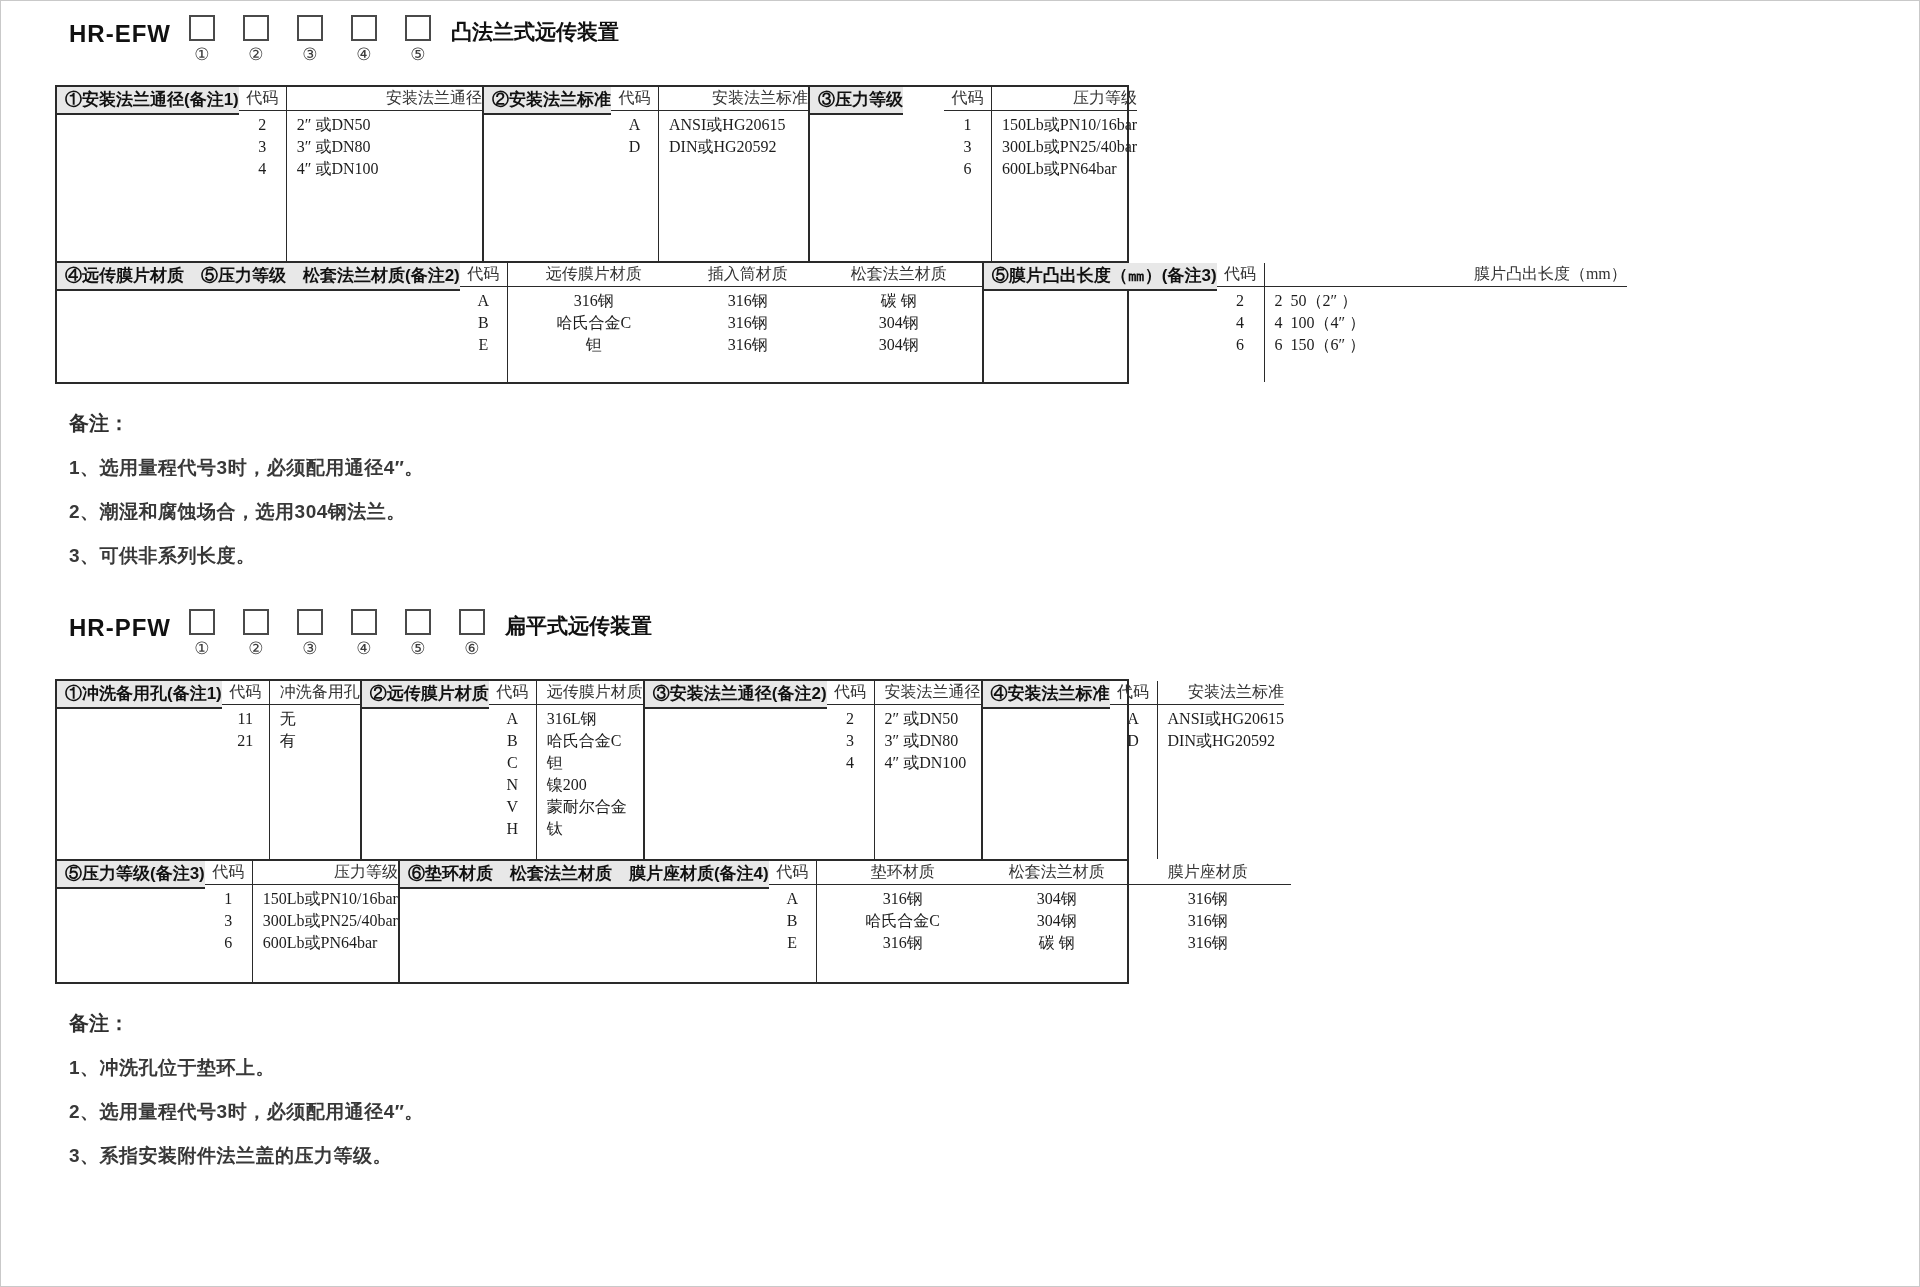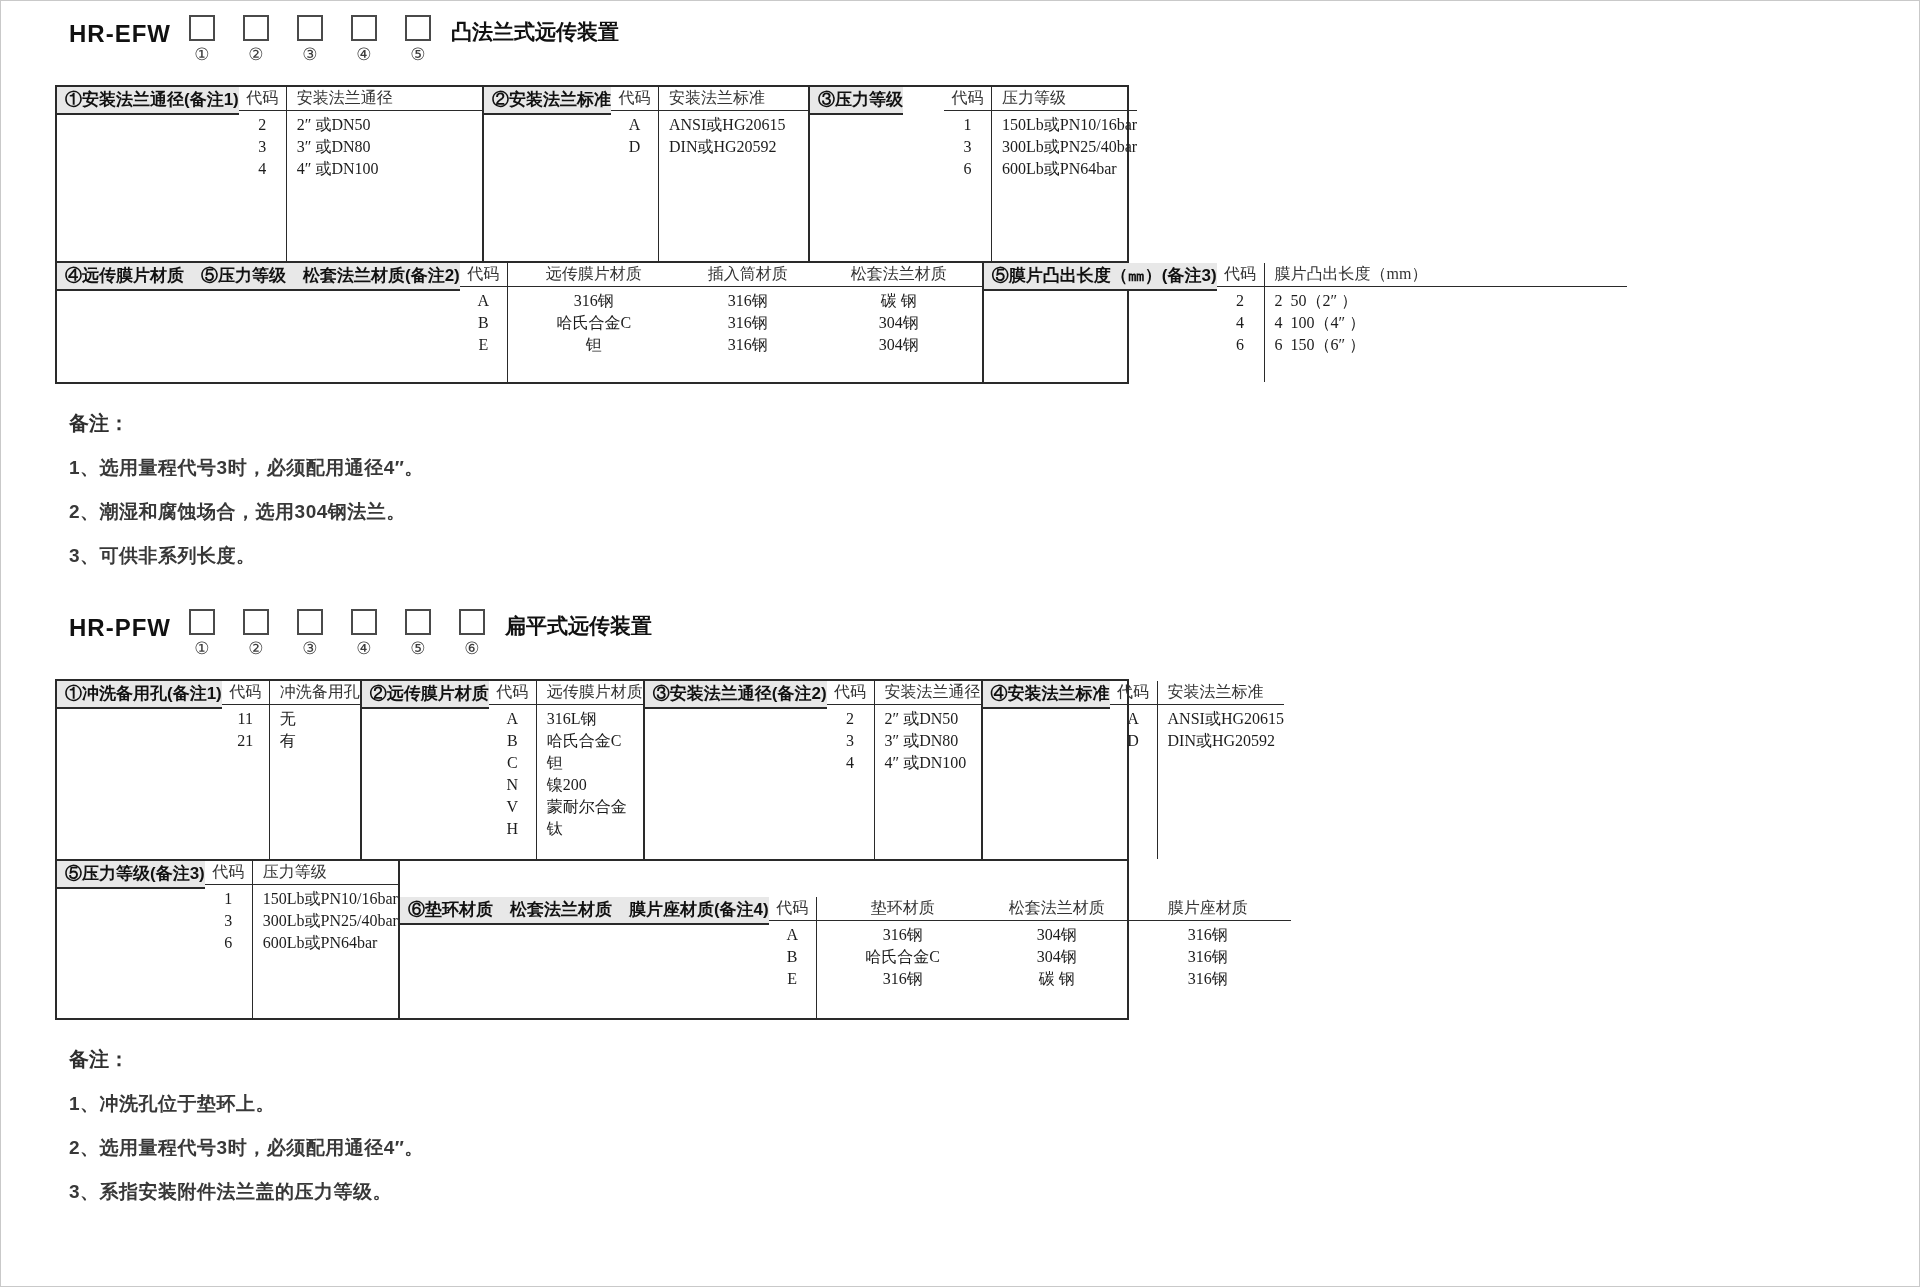--- a/index.html
+++ b/index.html
@@ -42,21 +42,21 @@
   }
   .body { display: flex; align-items: stretch; flex: 1 1 auto; }
   .codecol { flex: 0 0 48px; border-right: 1px solid #2a2a2a; display: flex; flex-direction: column; }
   .valcol { flex: 1 1 auto; display: flex; flex-direction: column; }
   .colhead {
     height: 24px; line-height: 22px; border-bottom: 1px solid #2a2a2a;
     font-family: "Liberation Serif", serif; font-size: 16px; color: #333;
     display: flex; white-space: pre; overflow: hidden;
   }
   .codecol .colhead { justify-content: center; }
-  .valcol.single .colhead { padding-left: 10px; }
+  .valcol.single .colhead { padding-left: 10px; justify-content: flex-end; }
   .cells { flex: 1 1 auto; padding-top: 3px; }
   .cell {
     height: 22px; line-height: 21px;
     font-family: "Liberation Serif", serif; font-size: 16px; color: #1c1c1c;
     white-space: pre; overflow: hidden;
   }
   .codecol .cell { text-align: center; }
   .valcol.single .cell { padding-left: 10px; }
   .valcol.multi .sub { display: inline-block; text-align: center; white-space: pre; }
   .valcol.multi .sub:nth-child(1) { width: 172px; }
@@ -72,21 +72,21 @@
   .t1 .r1 .body { min-height: 174px; }
   .t1 .r2 .sect:nth-child(1) { flex: 0 0 427px; }
   .t1 .r2 .sect:nth-child(2) { flex: 0 0 643px; }
   .t1 .r2 .body { min-height: 119px; }
   .t2 .r1 .sect:nth-child(1) { flex: 0 0 286px; }
   .t2 .r1 .sect:nth-child(2) { flex: 0 0 278px; }
   .t2 .r1 .sect:nth-child(3) { flex: 0 0 260px; }
   .t2 .r1 .sect:nth-child(4) { flex: 0 0 246px; }
   .t2 .r1 .body { min-height: 178px; }
   .t2 .r2 .sect:nth-child(1) { flex: 0 0 286px; }
-  .t2 .r2 .sect:nth-child(2) { flex: 0 0 784px; margin-top: 36px; }
+  .t2 .r2 .sect:nth-child(2) { flex: 0 0 784px; }
   .t2 .r2 .body { min-height: 121px; }
 
   
   .notes { margin: 26px 0 0 14px; }
   .notes-label { font-size: 20px; font-weight: bold; color: #2e2e2e; }
   .note-line { font-size: 19px; font-weight: bold; color: #383838; margin-top: 18px; letter-spacing: 0.5px; }
 
   .gap-before-d2 { height: 40px; }
 </style>
 </head>

